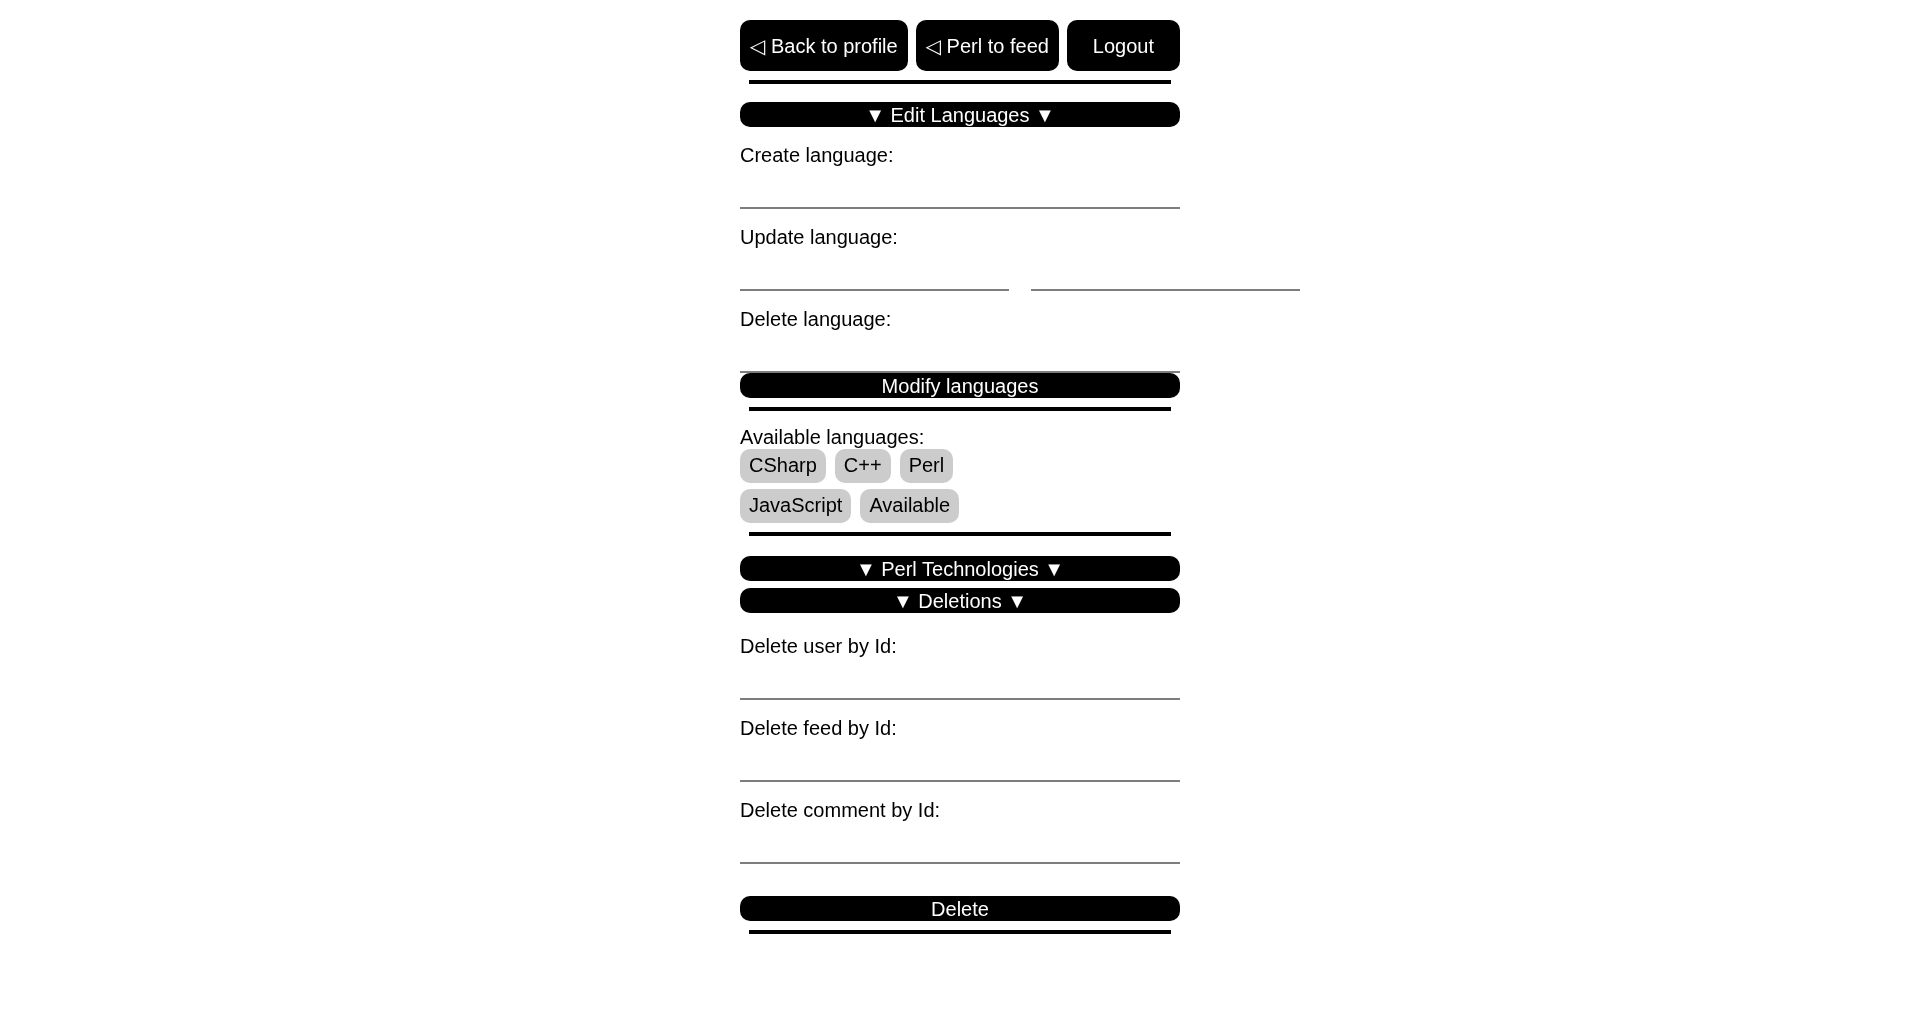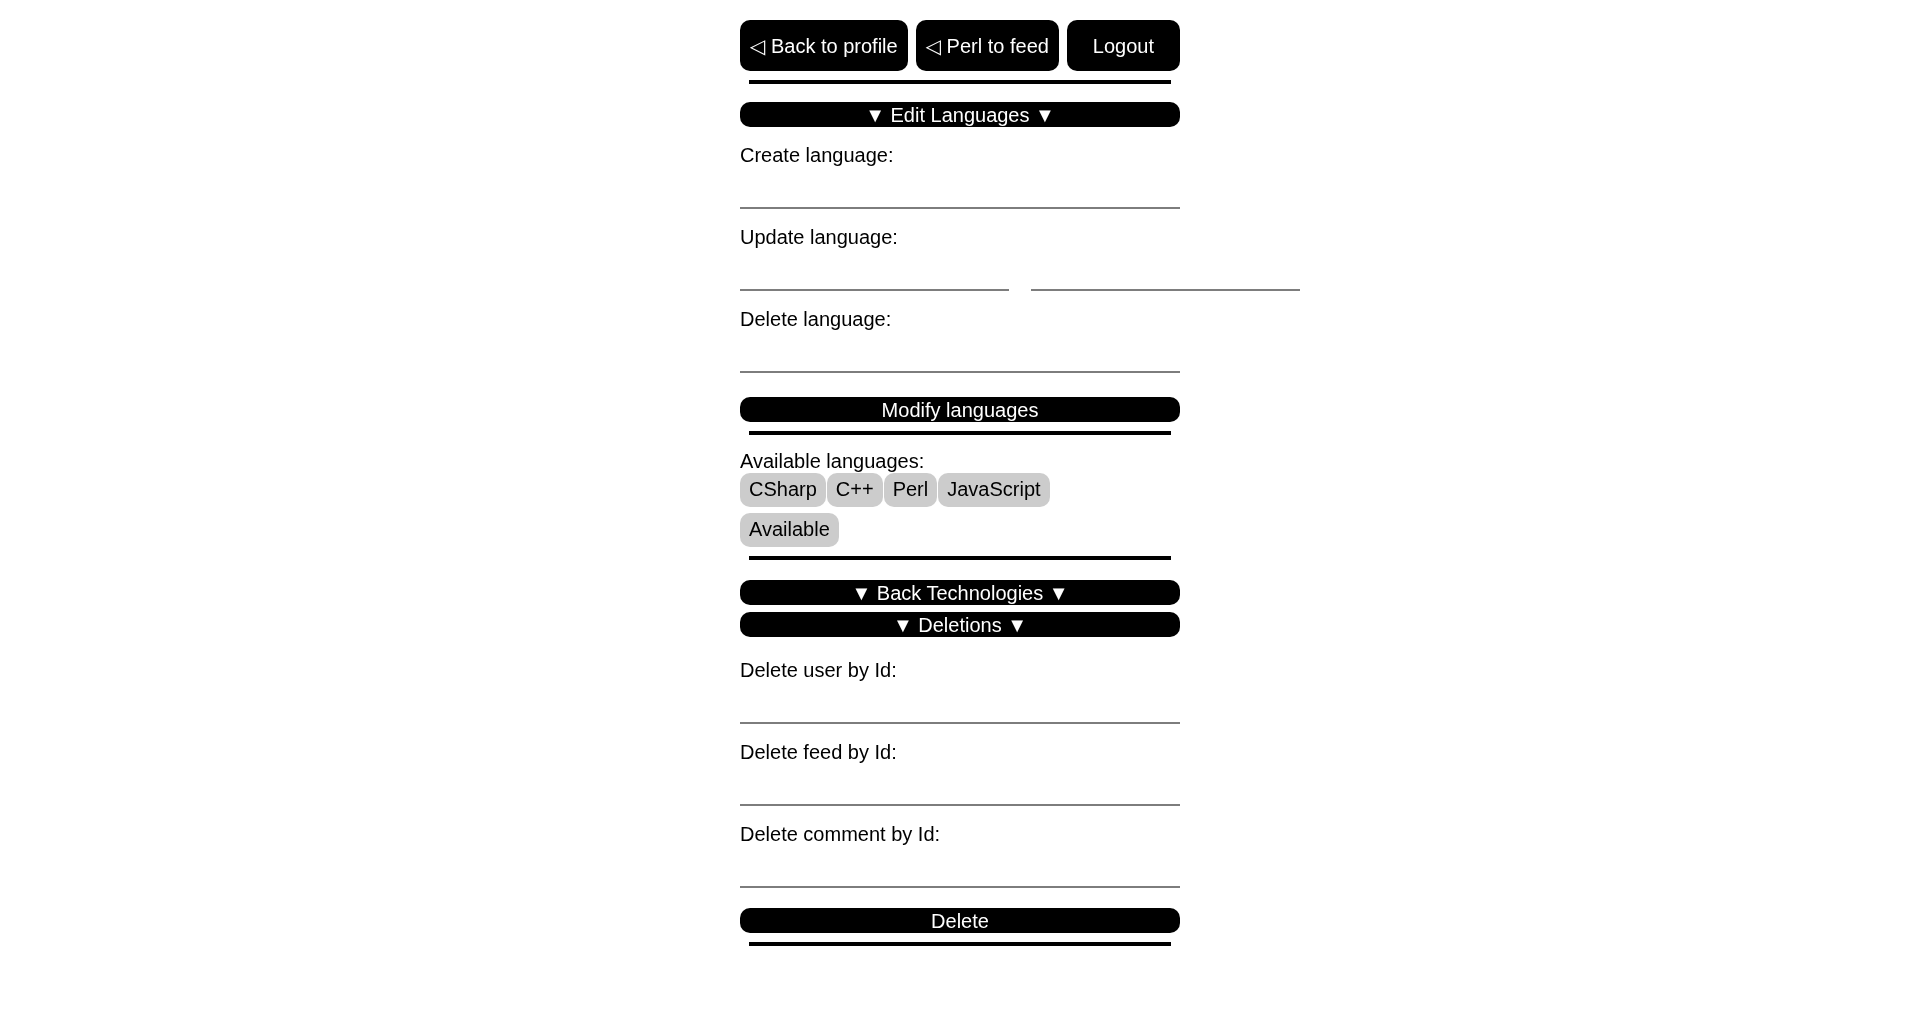--- a/index.html
+++ b/index.html
@@ -36,24 +36,24 @@
     display: flex;
     gap: 8px;
   }
   .nav-row .btn {
     flex: 1 1 0;
     height: 51px;
     white-space: nowrap;
   }
   .btn.wide { display: block; width: 100%; }
   .btn.toggle-languages   { margin-top: 18px; }
-  .btn.modify             { margin-top: 24px; }
+  .btn.modify             { }
   .btn.toggle-tech        { margin-top: 20px; }
   .btn.toggle-deletions   { margin-top: 7px; }
-  .btn.delete-submit      { margin-top: 20px; }
+  .btn.delete-submit      { margin-top: 32px; }
   
   hr.thick {
     border: 2px solid #000000;
     background: #000000;
     height: 0;
     margin: 9px 9px 0 9px;
   }
   
   label.field-label {
     display: block;
@@ -83,21 +83,21 @@
   .two-inputs input.line-input { flex: 1 1 0; width: auto; }
   
   .avail-label {
     display: block;
     margin-top: 15px;
     line-height: 23px;
   }
   .chips {
     display: flex;
     flex-wrap: wrap;
-    gap: 6px 1px;
+    gap: 6px 9px;
     margin-top: 0;
     padding-right: 120px;
   }
   .chip {
     background: #cccccc;
     color: #000000;
     border: none;
     border-radius: 10px;
     font-family: "Liberation Sans", "DejaVu Sans", sans-serif;
     font-size: 20px;
@@ -141,21 +141,21 @@
   <div class="chips">
     <button class="chip">CSharp</button>
     <button class="chip">C++</button>
     <button class="chip">Perl</button>
     <button class="chip">JavaScript</button>
     <button class="chip">Available</button>
   </div>
 
   <hr class="thick">
 
-  <button class="btn wide toggle-tech">▼ Back Technologies ▼</button>
+  <button class="btn wide toggle-tech">▼ Perl Technologies ▼</button>
 
   <button class="btn wide toggle-deletions">▼ Deletions ▼</button>
 
   <label class="field-label first-deletion">Delete user by Id:</label>
   <input class="line-input" type="text" value="" style="">
 
   <label class="field-label">Delete feed by Id:</label>
   <input class="line-input" type="text" value="" style="">
 
   <label class="field-label">Delete comment by Id:</label>

